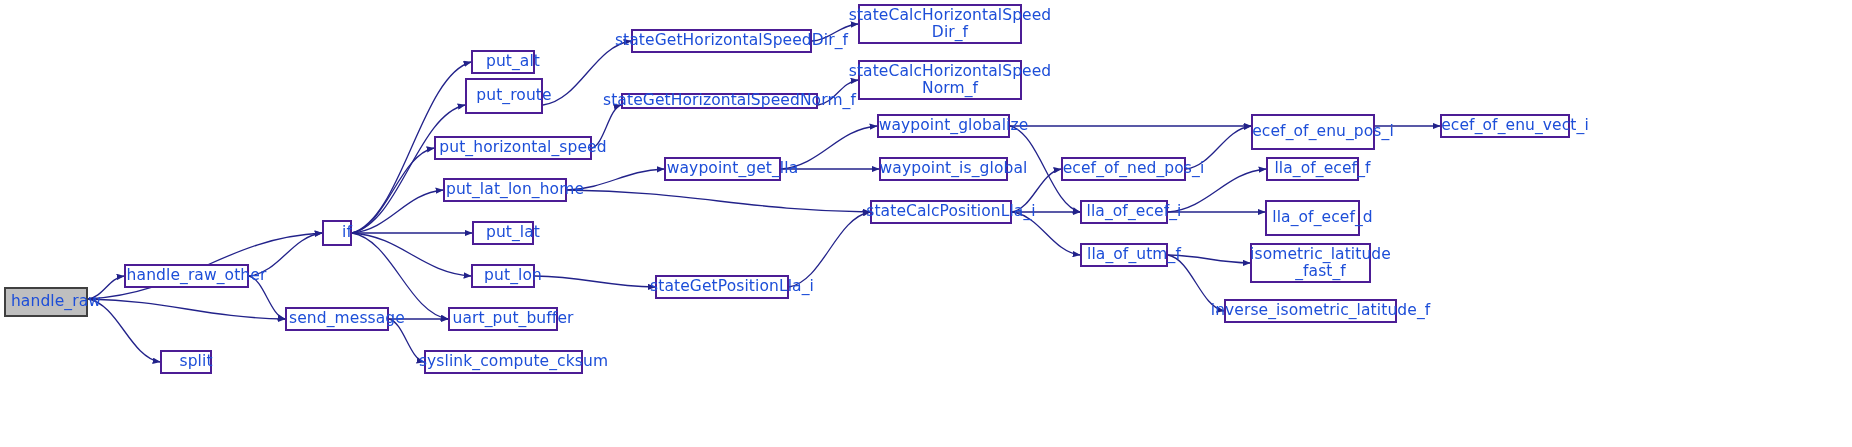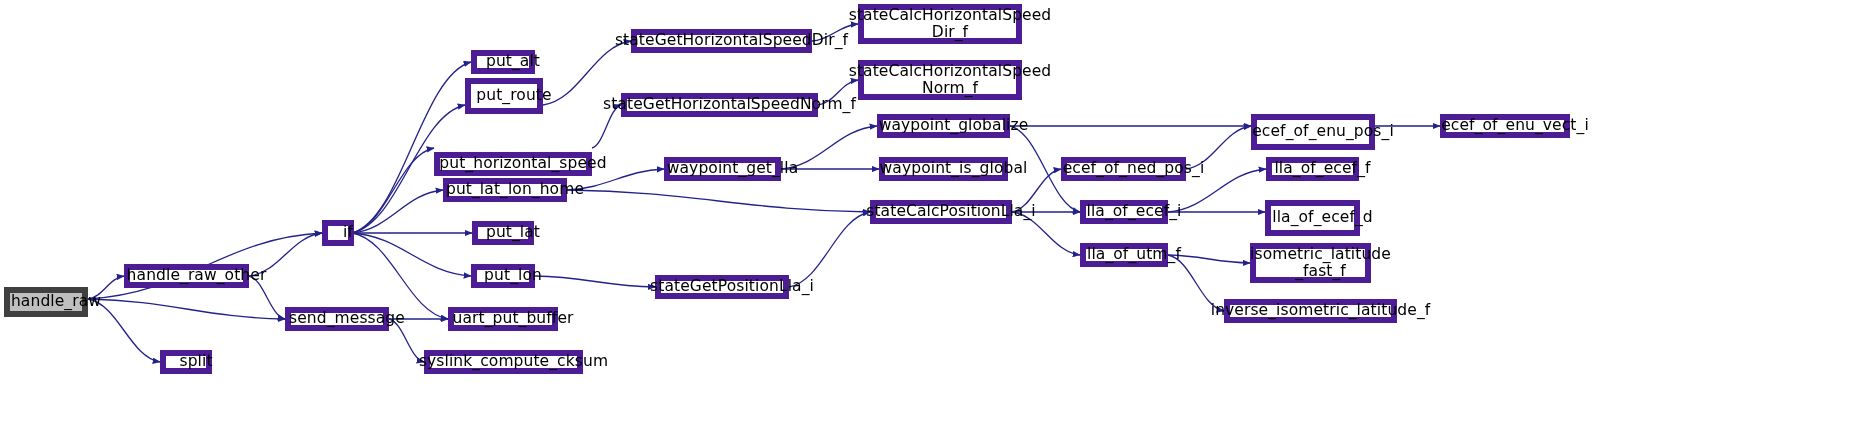--- a/index.html
+++ b/index.html
@@ -1,21 +1,21 @@
 <!DOCTYPE html>
 <html><head>
 <meta charset="utf-8">
 <style>
   html,body{margin:0;padding:0;background:#ffffff;}
   body{font-family:"DejaVu Sans","Liberation Sans",sans-serif;}
   #canvas{position:relative;width:1852px;height:447px;background:#fff;overflow:hidden;}
   #edges{position:absolute;left:0;top:0;width:1852px;height:447px;}
-  .node{position:absolute;box-sizing:border-box;border:6px solid #4c1d95;background:#ffffff;
+  .node{position:absolute;box-sizing:border-box;border:2px solid #4c1d95;background:#ffffff;
         display:flex;align-items:center;justify-content:center;text-align:center;
-        font-size:15.5px;color:#000000;line-height:1.12;letter-spacing:0.1px;
+        font-size:15.5px;color:#1d4ed8;line-height:1.12;letter-spacing:0.1px;
         white-space:pre-line;padding-left:20px;}
   .node.root{background:#bfbfbf;border-color:#404040;}
   .node .lbl{display:block;padding:0 5px;}
 </style>
 </head>
 <body>
 
 <div id="canvas">
   <svg id="edges" xmlns="http://www.w3.org/2000/svg">
       <defs>
@@ -61,28 +61,28 @@
       <path d="M1375,126 L1440,126" fill="none" stroke="#22228a" stroke-width="1.3" marker-end="url(#arrow)"></path>
     </svg>
   <div id="nodes-layer">
       <div class="node root" style="left: 4px; top: 287px; width: 84px; height: 30px;"><span class="lbl">handle_raw</span></div>
       <div class="node" style="left: 124px; top: 264px; width: 125px; height: 24px;"><span class="lbl">handle_raw_other</span></div>
       <div class="node" style="left: 160px; top: 350px; width: 52px; height: 24px;"><span class="lbl">split</span></div>
       <div class="node" style="left: 322px; top: 220px; width: 30px; height: 26px;"><span class="lbl">if</span></div>
       <div class="node" style="left: 285px; top: 307px; width: 104px; height: 24px;"><span class="lbl">send_message</span></div>
       <div class="node" style="left: 471px; top: 50px; width: 64px; height: 24px;"><span class="lbl">put_alt</span></div>
       <div class="node" style="left: 465px; top: 78px; width: 78px; height: 36px;"><span class="lbl">put_route</span></div>
-      <div class="node" style="left: 434px; top: 136px; width: 158px; height: 24px; margin-top: 16px;"><span class="lbl">put_horizontal_speed</span></div>
+      <div class="node" style="left: 434px; top: 136px; width: 158px; height: 24px;"><span class="lbl">put_horizontal_speed</span></div>
       <div class="node" style="left: 443px; top: 178px; width: 124px; height: 24px;"><span class="lbl">put_lat_lon_home</span></div>
       <div class="node" style="left: 472px; top: 221px; width: 62px; height: 24px;"><span class="lbl">put_lat</span></div>
       <div class="node" style="left: 471px; top: 264px; width: 64px; height: 24px;"><span class="lbl">put_lon</span></div>
       <div class="node" style="left: 448px; top: 307px; width: 110px; height: 24px;"><span class="lbl">uart_put_buffer</span></div>
       <div class="node" style="left: 424px; top: 350px; width: 159px; height: 24px;"><span class="lbl">syslink_compute_cksum</span></div>
       <div class="node" style="left: 631px; top: 29px; width: 181px; height: 24px;"><span class="lbl">stateGetHorizontalSpeedDir_f</span></div>
-      <div class="node" style="left: 621px; top: 93px; width: 197px; height: 24px;"><span class="lbl">stateGetHorizontalSpeedNorm_f</span></div>
+      <div class="node" style="left: 621px; top: 93px; width: 197px; height: 16px;"><span class="lbl">stateGetHorizontalSpeedNorm_f</span></div>
       <div class="node" style="left: 664px; top: 157px; width: 117px; height: 24px;"><span class="lbl">waypoint_get_lla</span></div>
       <div class="node" style="left: 655px; top: 275px; width: 134px; height: 24px;"><span class="lbl">stateGetPositionLla_i</span></div>
       <div class="node" style="left: 858px; top: 4px; width: 164px; height: 40px;"><span class="lbl">stateCalcHorizontalSpeed
 Dir_f</span></div>
       <div class="node" style="left: 858px; top: 60px; width: 164px; height: 40px;"><span class="lbl">stateCalcHorizontalSpeed
 Norm_f</span></div>
       <div class="node" style="left: 877px; top: 114px; width: 133px; height: 24px;"><span class="lbl">waypoint_globalize</span></div>
       <div class="node" style="left: 879px; top: 157px; width: 129px; height: 24px;"><span class="lbl">waypoint_is_global</span></div>
       <div class="node" style="left: 870px; top: 200px; width: 142px; height: 24px;"><span class="lbl">stateCalcPositionLla_i</span></div>
       <div class="node" style="left: 1061px; top: 157px; width: 125px; height: 24px;"><span class="lbl">ecef_of_ned_pos_i</span></div>

